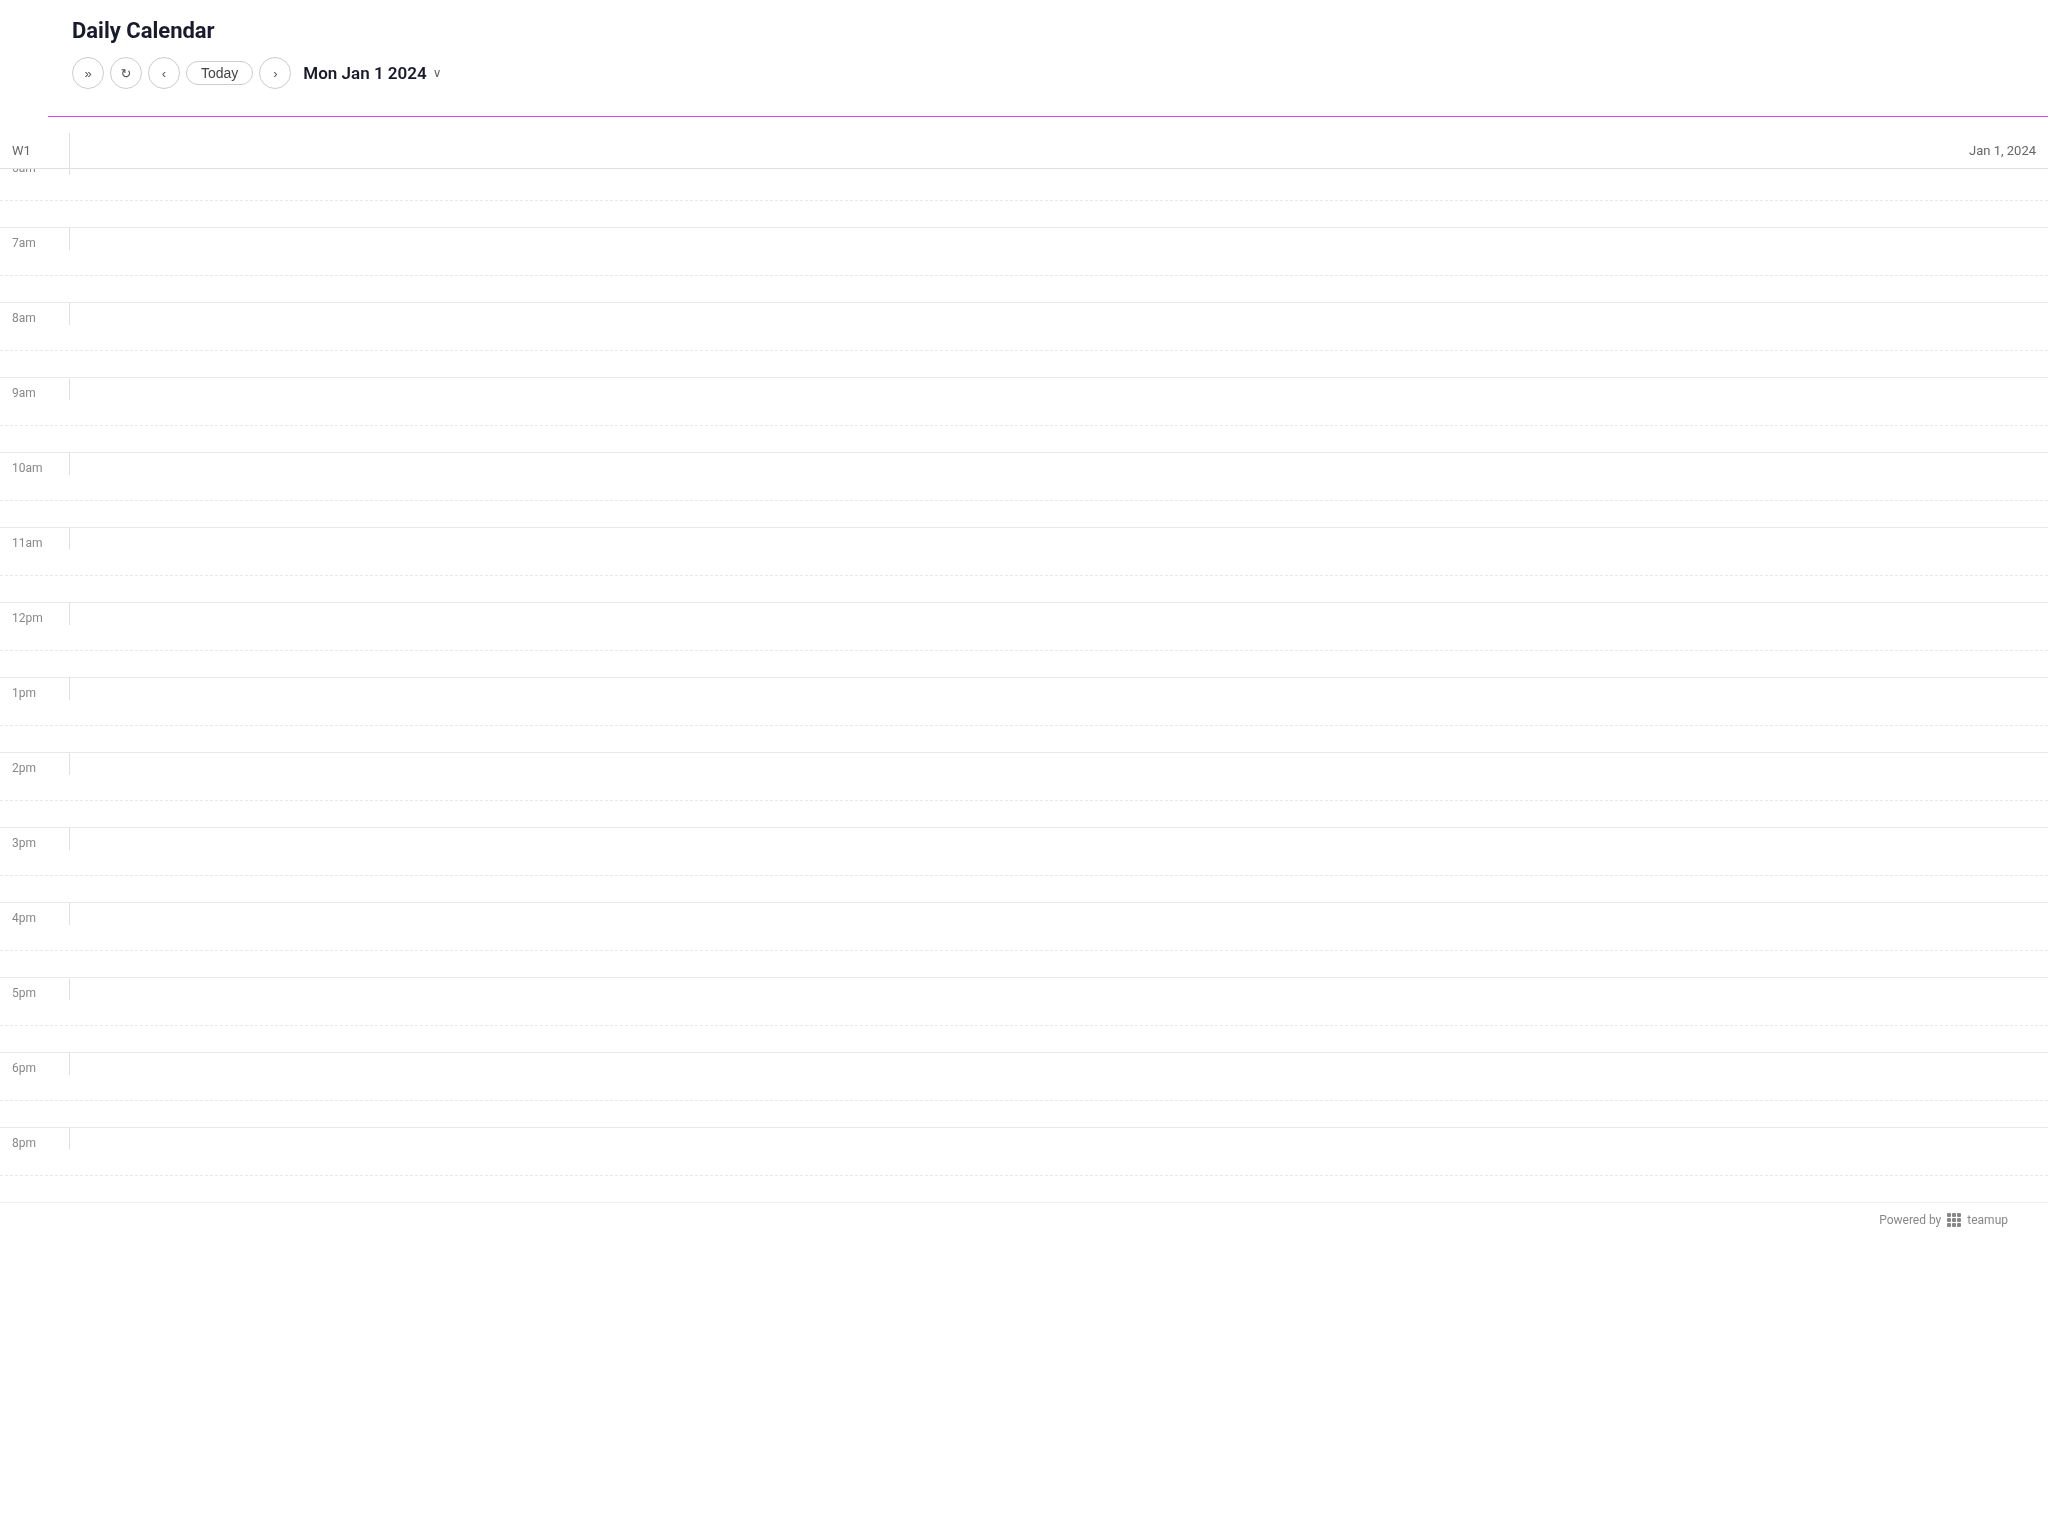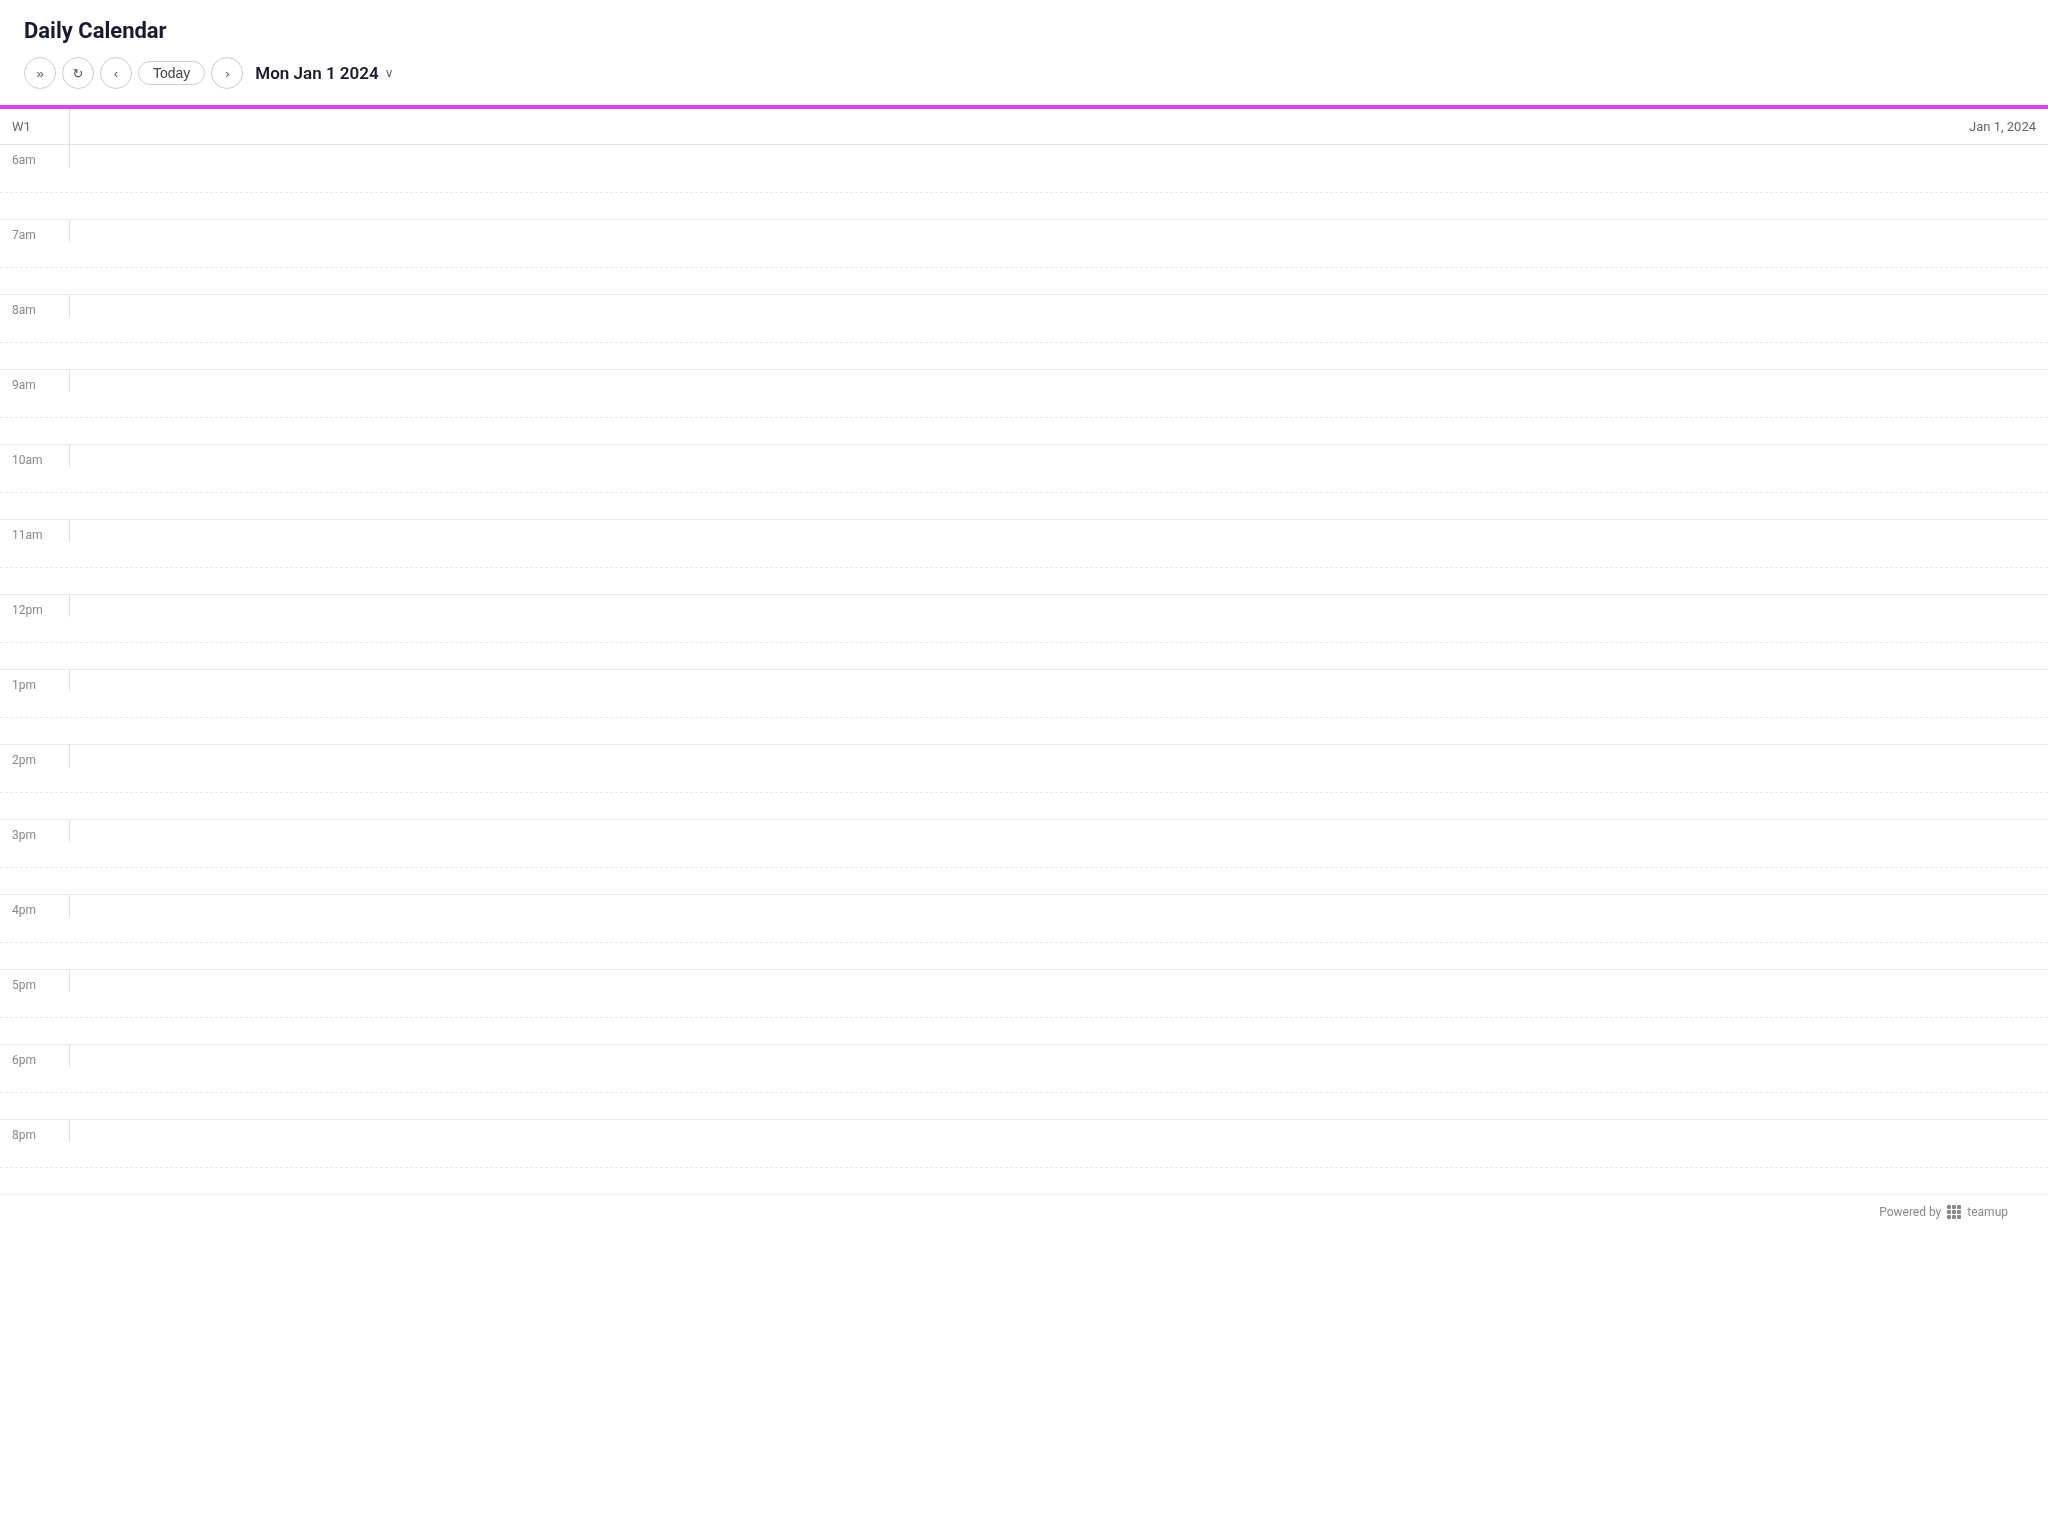--- a/index.html
+++ b/index.html
@@ -9,22 +9,23 @@
     }
 
     body {
       font-family: -apple-system, BlinkMacSystemFont, 'Segoe UI', Roboto, sans-serif;
       background: #ffffff;
       color: #333;
       font-size: 14px;
     }
 
     .page-header {
-      padding: 18px 24px 16px 24px;
-      border-bottom: 4px solid #d946ef;
+      padding: 18px 24px 27px 24px;
+      border-bottom: 1px solid #d946ef;
+      margin-left: 48px;
     }
 
     .page-title {
       font-size: 22px;
       font-weight: 700;
       color: #1a1a2e;
       margin-bottom: 14px;
     }
 
     .toolbar {
@@ -79,21 +80,21 @@
     .calendar-container {
       width: 100%;
       overflow-y: auto;
     }
 
     .calendar-header-row {
       display: flex;
       border-bottom: 1px solid #e0e0e0;
       background: #fff;
       position: sticky;
-      top: 0;
+      top: 16px;
       z-index: 10;
     }
 
     .week-label {
       width: 70px;
       min-width: 70px;
       padding: 10px 12px;
       font-size: 13px;
       color: #666;
       border-right: 1px solid #e0e0e0;

